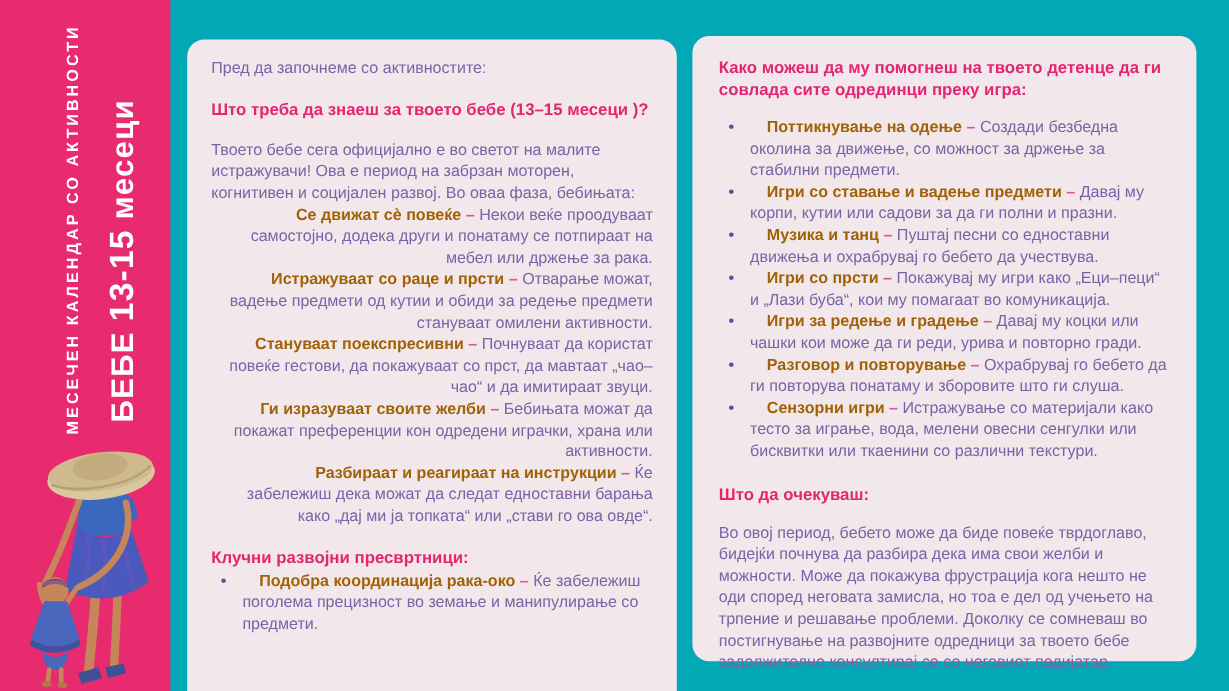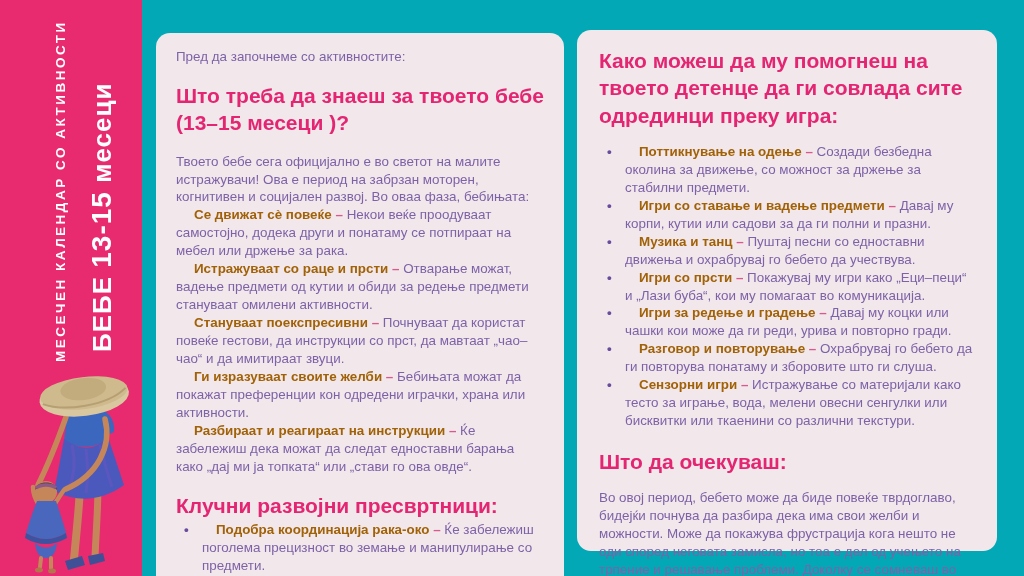--- a/index.html
+++ b/index.html
@@ -29,27 +29,27 @@
   .illustration{position:absolute;left:2px;bottom:0;pointer-events:none;}
   
   .card{
     position:absolute;background:#f2e7ea;border-radius:14px;
     box-sizing:border-box;
     color:#7e62a8;font-size:13.4px;line-height:1.34;
   }
   .card.left{left:156px;top:33px;width:408px;height:572px;padding:13px 20px;}
   .card.right{left:577px;top:30px;width:420px;height:521px;padding:15px 22px;}
   .heading{
-    color:#e42572;font-weight:700;font-size:21px;line-height:1.3;
+    color:#e42572;font-weight:700;font-size:14px;line-height:1.3;
     margin:16px 0 0;
   }
   .card.right .heading.first{margin-top:2px;}
   .intro{margin:2px 0 0;}
   .para{margin:16px 0 0;}
-  .traits{margin:0;}
+  .traits{margin:0;text-align:right;}
   .traits p{margin:0;text-indent:18px;}
   b.lead{color:#a16207;font-weight:700;}
   .dash{color:#d9598c;font-weight:700;}
   ul.blist{list-style:none;margin:2px 0 0;padding:0;}
   ul.blist li{position:relative;padding-left:26px;text-indent:14px;margin:0;}
   ul.blist li::before{
     content:"•";position:absolute;left:8px;top:0;
     color:#6a4c9e;font-weight:700;text-indent:0;
   }
   .expect-heading{margin-top:18px;}
@@ -108,21 +108,21 @@
   <p class="intro">Пред да започнеме со активностите:</p>
   <p class="heading">Што треба да знаеш за твоето бебе (13–15 месеци )?</p>
   <p class="para">Твоето бебе сега официјално е во светот на малите истражувачи! Ова е период на забрзан моторен, когнитивен и социјален развој. Во оваа фаза, бебињата:</p>
 
   <div class="traits">
 
       <p><b class="lead">Се движат сè повеќе</b> <span class="dash">–</span> <span>Некои веќе проодуваат самостојно, додека други и понатаму се потпираат на мебел или држење за рака.</span></p>
 
       <p><b class="lead">Истражуваат со раце и прсти</b> <span class="dash">–</span> <span>Отварање можат, вадење предмети од кутии и обиди за редење предмети стануваат омилени активности.</span></p>
 
-      <p><b class="lead">Стануваат поекспресивни</b> <span class="dash">–</span> <span>Почнуваат да користат повеќе гестови, да инструкции со прст, да мавтаат „чао–чао“ и да имитираат звуци.</span></p>
+      <p><b class="lead">Стануваат поекспресивни</b> <span class="dash">–</span> <span>Почнуваат да користат повеќе гестови, да покажуваат со прст, да мавтаат „чао–чао“ и да имитираат звуци.</span></p>
 
       <p><b class="lead">Ги изразуваат своите желби</b> <span class="dash">–</span> <span>Бебињата можат да покажат преференции кон одредени играчки, храна или активности.</span></p>
 
       <p><b class="lead">Разбираат и реагираат на инструкции</b> <span class="dash">–</span> <span>Ќе забележиш дека можат да следат едноставни барања како „дај ми ја топката“ или „стави го ова овде“.</span></p>
     </div>
 
   <p class="heading">Клучни развојни пресвртници:</p>
   <ul class="blist">
 
 

